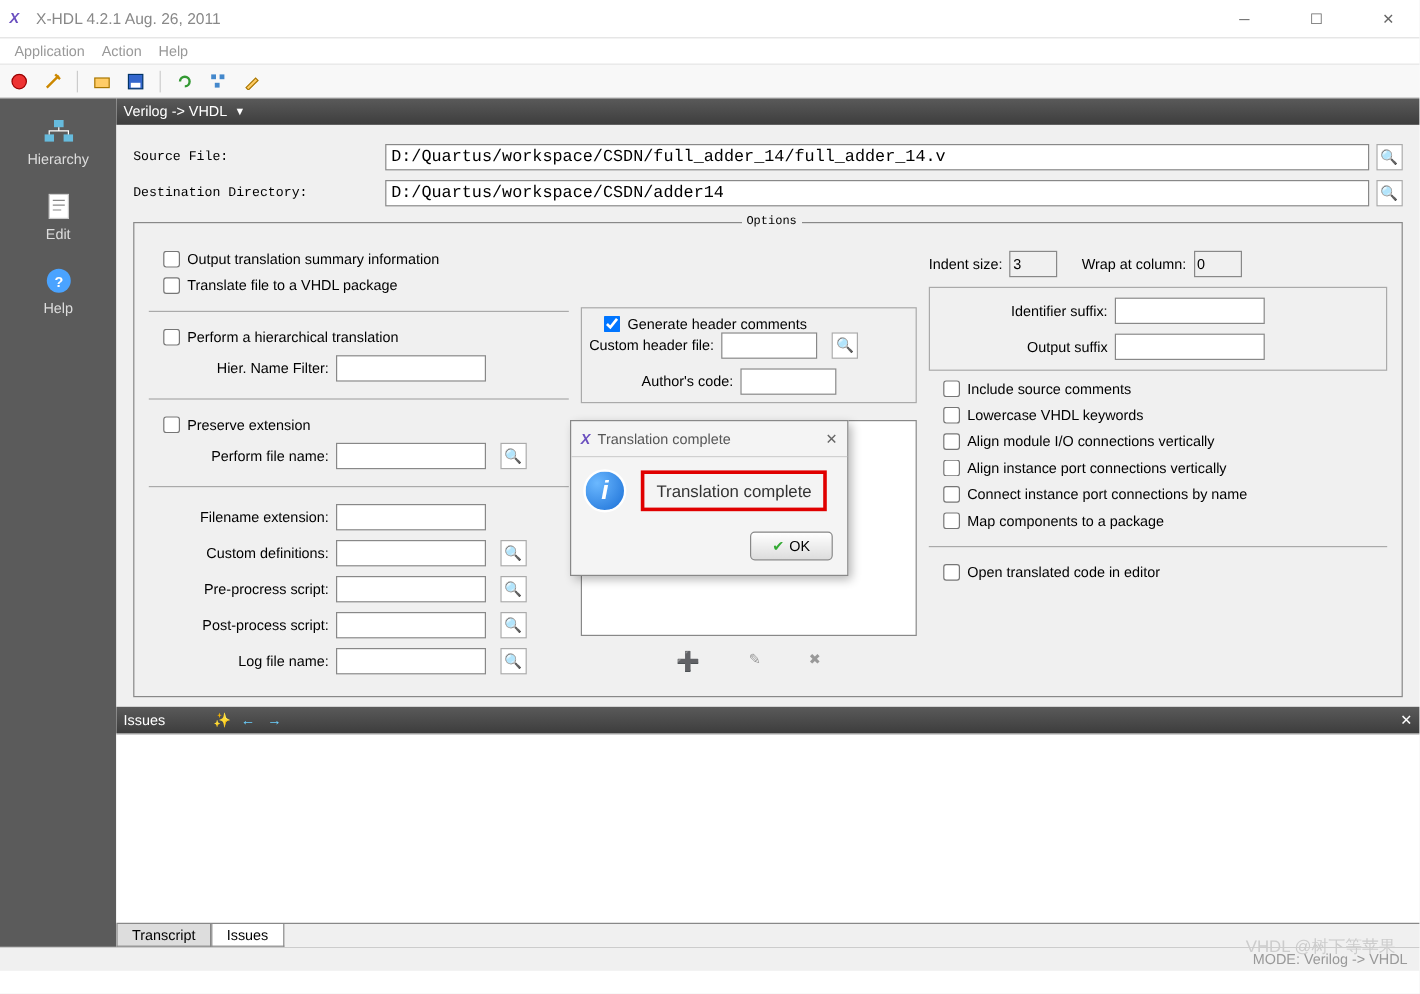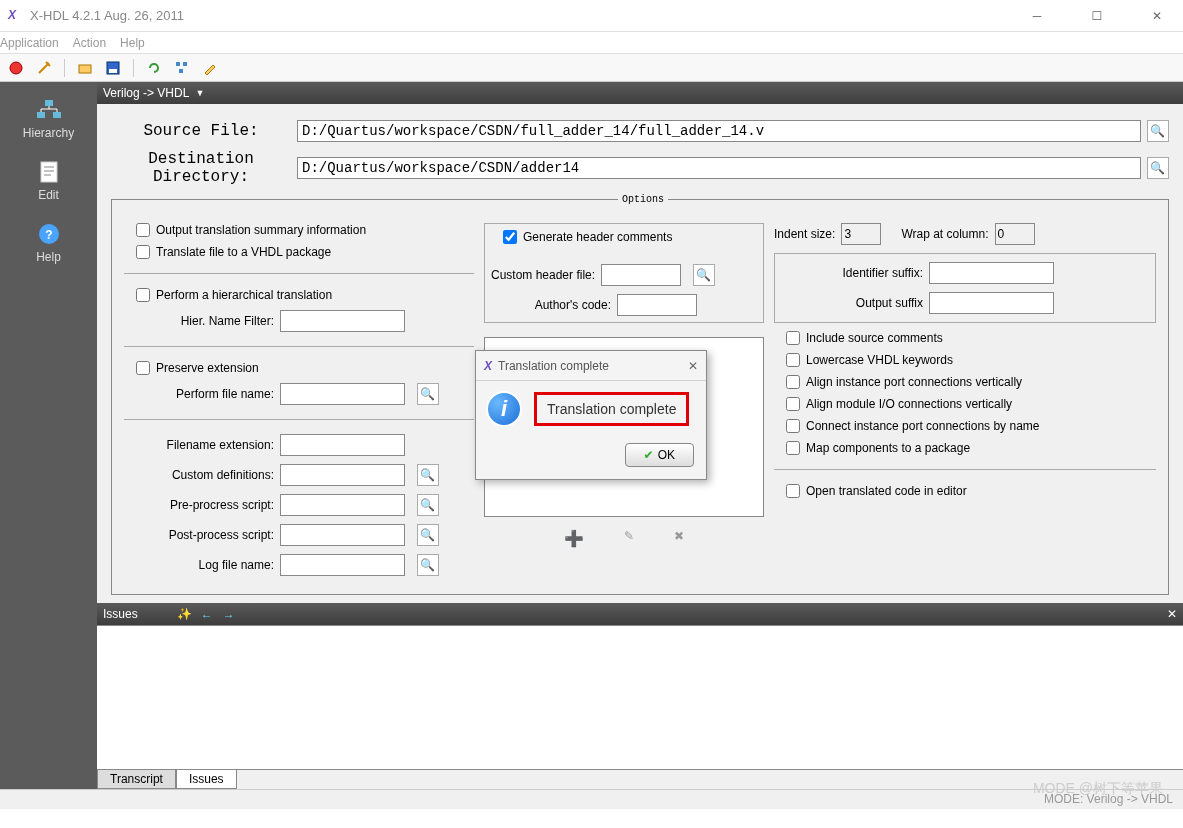--- a/index.html
+++ b/index.html
@@ -2,47 +2,47 @@
 <html><head>
 <meta charset="utf-8">
 <style>
 * { box-sizing: border-box; margin: 0; padding: 0; font-family: Tahoma, "Microsoft YaHei", sans-serif; font-size: 12px; }
 body { background: #fff; width: 1183px; height: 828px; overflow: hidden; }
 .titlebar { height: 32px; display: flex; align-items: center; padding: 0 8px; border-bottom: 1px solid #e0e0e0; }
 .titlebar .app-icon { width: 16px; height: 16px; margin-right: 6px; color: #6a4fbf; font-weight: bold; font-style: italic; }
 .titlebar .title { color: #888; font-size: 13px; flex: 1; }
 .titlebar .win-btns { display: flex; gap: 24px; color: #666; }
 .titlebar .win-btn { width: 36px; text-align: center; cursor: pointer; }
-.menubar { height: 22px; display: flex; align-items: center; padding: 0 0; gap: 14px; color: #999; border-bottom: 1px solid #e0e0e0; }
+.menubar { height: 22px; display: flex; align-items: center; padding: 0 12px; gap: 14px; color: #999; border-bottom: 1px solid #e0e0e0; }
 .menubar span { cursor: pointer; }
 .toolbar { height: 28px; display: flex; align-items: center; padding: 0 6px; gap: 8px; border-bottom: 1px solid #ccc; background: #f8f8f8; }
 .toolbar .tb-btn { width: 20px; height: 20px; display: inline-flex; align-items: center; justify-content: center; }
 .toolbar .sep { width: 1px; height: 18px; background: #ccc; margin: 0 2px; }
 .main { display: flex; height: 707px; }
 .sidebar { width: 97px; background: #5b5b5b; display: flex; flex-direction: column; align-items: center; padding-top: 8px; }
 .side-item { width: 100%; text-align: center; padding: 8px 0 12px 0; color: #ddd; cursor: pointer; }
 .side-item.active { background: #f0f0f0; color: #000; border: 1px solid #999; border-left: none; border-right: none; margin-top: -1px;}
 .side-item .side-icon { width: 30px; height: 24px; margin: 0 auto 4px; display: flex; align-items: center; justify-content: center; }
 .content { flex: 1; background: #f0f0f0; display: flex; flex-direction: column; }
 .mode-bar { height: 22px; background: linear-gradient(#5a5a5a,#3d3d3d); color: #fff; display: flex; align-items: center; padding: 0 6px; font-family: "Courier New", monospace; font-size: 13px; }
 .mode-bar .arrow { margin-left: 6px; font-size: 9px;}
 .form-area { padding: 16px 14px 8px 14px; position: relative; }
 .row { display: flex; align-items: center; margin-bottom: 8px; }
-.row .lbl { font-family: "Courier New", monospace; font-size: 16px; text-align: center; margin-right: 6px; }
-.row input.path { flex: 1; height: 22px; border: 1px solid #888; padding: 0 4px; font-family: "Courier New", monospace; font-size: 14px; background: #fff; }
+.row .lbl { font-family: "Courier New", monospace; font-size: 11px; text-align: left; margin-right: 6px; }
+.row input.path { flex: 1; height: 22px; border: 1px solid #888; padding: 0 4px; font-family: "Courier New", monospace; font-size: 14px; background: #fff; margin-left: 24px; }
 .browse { width: 22px; height: 22px; margin-left: 6px; border: 1px solid #aaa; background: #fff; display: inline-flex; align-items: center; justify-content: center; cursor:pointer;}
 fieldset.options { border: 1px solid #888; margin-top: 4px; padding: 6px; position: relative; }
 fieldset.options > legend { font-family: "Courier New", monospace; font-size: 10px; padding: 0 4px; margin-left: 500px; }
 .tabs { display: flex; border-bottom: 1px solid #888; margin: 2px 0 0 4px; }
 .tab { padding: 4px 14px; border: 1px solid #888; border-bottom: none; background: #e0e0e0; margin-right: 0; font-family: "Courier New", monospace; font-size: 13px; cursor:pointer; position: relative; top:1px;}
 .tab.active { background: #f0f0f0; border-bottom: 1px solid #f0f0f0; }
 .tab-body { display: flex; padding: 12px 6px; gap: 10px; }
 .col { display: flex; flex-direction: column; gap: 8px; font-family: "Courier New", monospace; font-size: 14px; }
 .col1 { width: 350px; }
-.col2 { width: 280px; }
+.col2 { width: 280px; justify-content: flex-end; }
 .col3 { flex: 1; }
 .chk { display: flex; align-items: center; gap: 6px; padding-left: 12px; }
 .chk input { width: 14px; height: 14px; }
 .fld { display: flex; align-items: center; gap: 6px; }
 .fld .flbl { text-align: right; }
 .fld input.small { width: 125px; height: 22px; border: 1px solid #888; }
 .spin { width: 40px; height: 22px; border: 1px solid #888; display: inline-flex; align-items: center; padding: 0 2px; }
 .divider { border-top: 1px solid #aaa; margin: 6px 0; }
 .listpanel { border: 1px solid #888; background: #fff; height: 180px; margin-top: 6px; }
 .list-btns { display:flex; justify-content: center; gap: 40px; margin-top: 4px;}
@@ -243,21 +243,21 @@
                 <span class="browse">🔍</span>
               </div>
           </div>
 
           <div class="col col2">
             <fieldset style="border:1px solid #aaa; padding:6px;">
               <label class="chk">
                   <input type="checkbox" checked="" style="">
                   <span>Generate header comments</span>
                 </label>
-              <div class="fld" style="margin-top:20px">
+              <div class="fld" style="margin-top:0">
                   <span class="flbl">Custom header file:</span>
                   <input class="small" style="width: 80px;" value="">
                   <span class="browse">🔍</span>
                 </div>
               <div class="fld" style="margin-top:8px">
                   <span class="flbl" style="width:120px">Author's code:</span>
                   <input class="small" style="width: 80px;" value="">
                 </div>
             </fieldset>
             <div class="listpanel"></div>
@@ -292,25 +292,25 @@
             <label class="chk">
                 <input type="checkbox" style="">
                 <span>Include source comments</span>
               </label>
             <label class="chk">
                 <input type="checkbox" style="">
                 <span>Lowercase VHDL keywords</span>
               </label>
             <label class="chk">
                 <input type="checkbox" style="">
+                <span>Align module I/O connections vertically</span>
+              </label>
+            <label class="chk">
+                <input type="checkbox" style="">
                 <span>Align instance port connections vertically</span>
-              </label>
-            <label class="chk">
-                <input type="checkbox" style="">
-                <span>Align module I/O connections vertically</span>
               </label>
             <label class="chk">
                 <input type="checkbox" style="">
                 <span>Connect instance port connections by name</span>
               </label>
             <label class="chk">
                 <input type="checkbox" style="">
                 <span>Map components to a package</span>
               </label>
             <div class="divider"></div>
@@ -355,13 +355,13 @@
     <div class="dialog-msg">Translation complete</div>
   </div>
   <div class="dialog-btns">
     <button class="ok-btn">
       <span style="color:#3a3">✔</span>
       <span>OK</span>
     </button>
   </div>
 </div>
 
-<div class="watermark">MODE @树下等苹果</div>
+<div class="watermark">VHDL @树下等苹果</div>
 
 </body></html>

